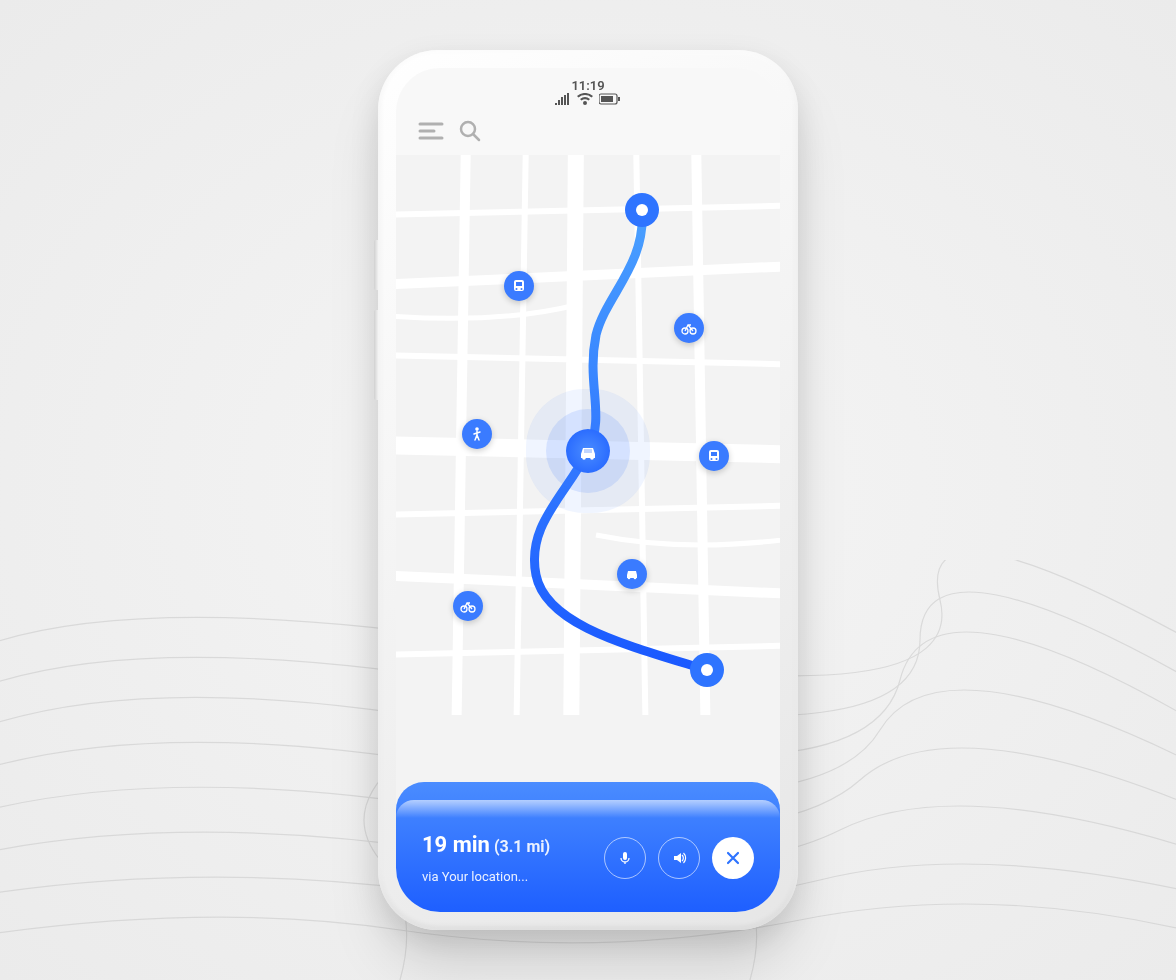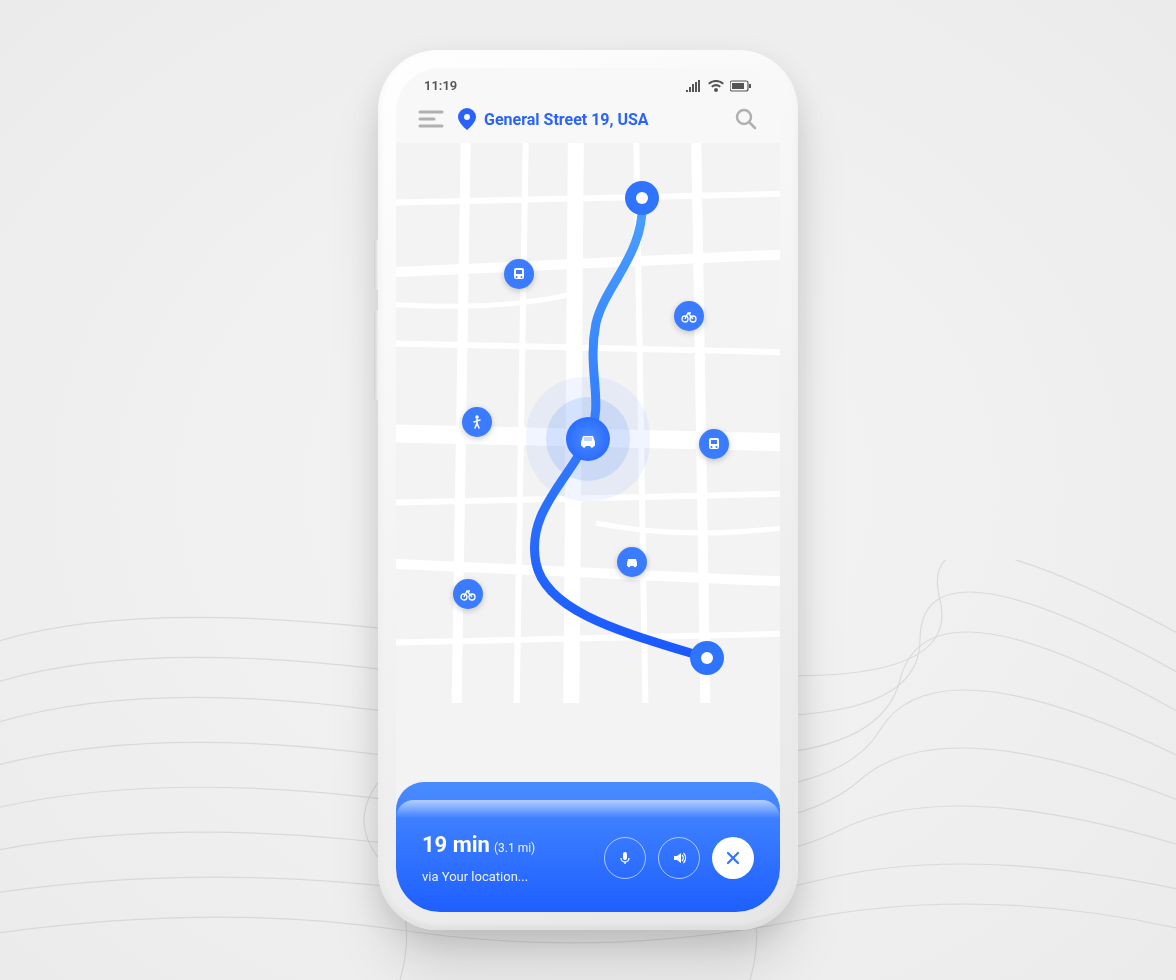--- a/index.html
+++ b/index.html
@@ -57,20 +57,21 @@
     flex-direction: column;
   }
   .status-bar {
     display: flex;
     justify-content: space-between;
     align-items: center;
     padding: 10px 28px 6px;
     font-size: 13px;
     font-weight: 600;
     color: #555;
+    flex-direction: column;
   }
   .status-icons { display: flex; gap: 6px; align-items: center; }
   .notch {
     position: absolute;
     top: 18px;
     left: 50%;
     transform: translateX(-50%);
     width: 110px;
     height: 8px;
     background: #888;
@@ -161,21 +162,21 @@
     background: linear-gradient(180deg, rgba(255,255,255,0.6), rgba(255,255,255,0));
     border-radius: 22px 22px 0 0;
   }
   .panel-row {
     display: flex;
     align-items: center;
     justify-content: space-between;
     gap: 10px;
   }
   .route-info-time { font-size: 22px; font-weight: 700; }
-  .route-info-dist { font-size: 12px; font-weight: 400; opacity: 0.9; }
+  .route-info-dist { font-size: 16px; font-weight: 700; opacity: 0.9; }
   .route-via { font-size: 13px; opacity: 0.9; margin-top: 12px; }
   .panel-buttons { display: flex; gap: 12px; }
   .circ-btn {
     width: 42px;
     height: 42px;
     border-radius: 50%;
     display: flex;
     align-items: center;
     justify-content: center;
     cursor: pointer;
@@ -225,26 +226,20 @@
             <rect x="2" y="3" width="12" height="6" fill="#555"></rect>
             <rect x="19" y="4" width="2" height="4" fill="#555"></rect>
           </svg>
       </div>
     </div>
 
     <div class="header">
       <svg class="menu-icon" viewBox="0 0 26 20">
           <path stroke="currentColor" stroke-width="3" stroke-linecap="round" d="M2 3h22M2 10h14M2 17h22"></path>
         </svg>
-      <div class="destination">
-        <svg width="18" height="22" viewBox="0 0 18 22">
-            <path fill="#2962ff" d="M9 0a9 9 0 00-9 9c0 6 9 13 9 13s9-7 9-13a9 9 0 00-9-9zm0 12a3 3 0 110-6 3 3 0 010 6z"></path>
-          </svg>
-        <span>General Street 19, USA</span>
-      </div>
       <svg class="search-icon" viewBox="0 0 24 24">
           <circle cx="10" cy="10" r="7" fill="none" stroke="currentColor" stroke-width="2.5"></circle>
           <path stroke="currentColor" stroke-width="2.5" stroke-linecap="round" d="M15 15l6 6"></path>
         </svg>
     </div>
 
     <div class="map">
       <svg class="map-roads" viewBox="0 0 384 560" preserveAspectRatio="xMidYMid slice">
         <g stroke="#fff" fill="none">
           <path stroke-width="18" d="M-20 290 L420 300"></path>

